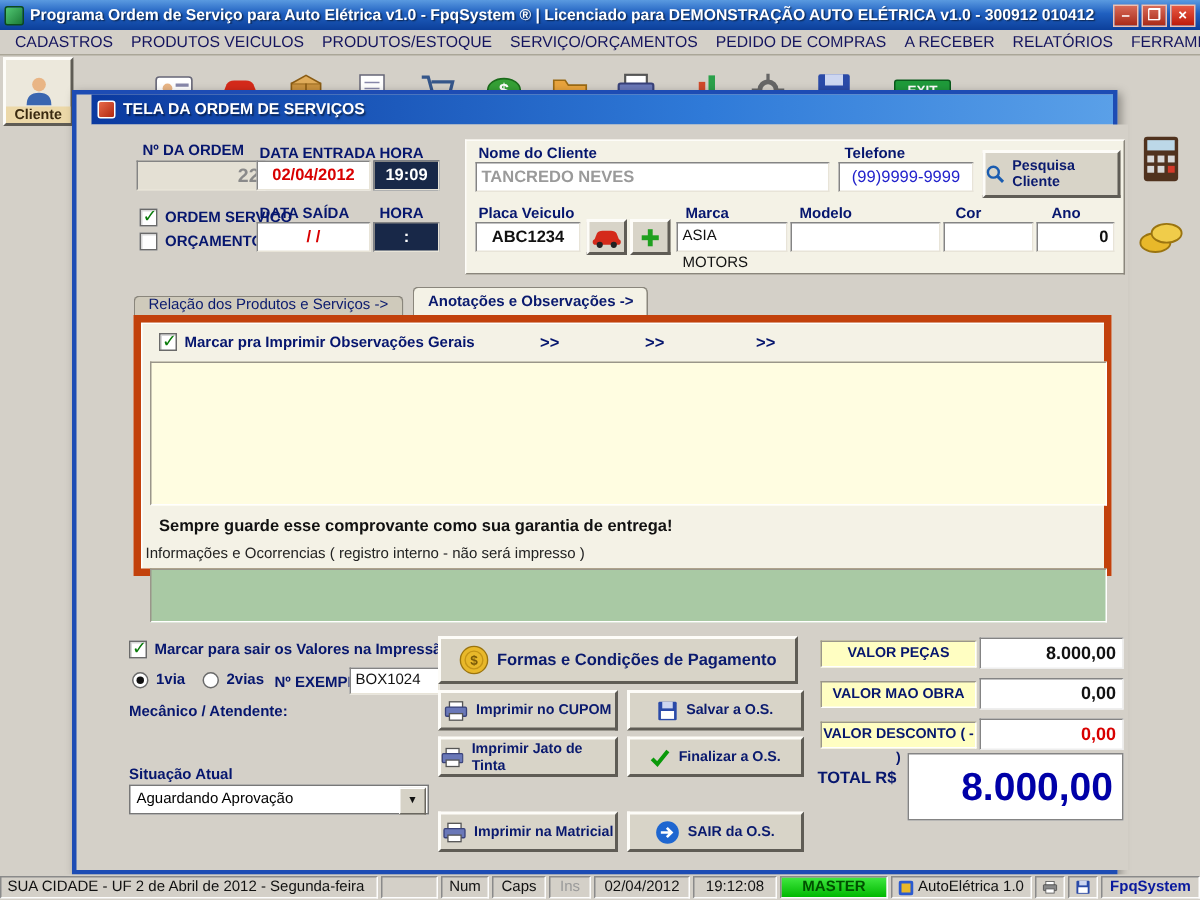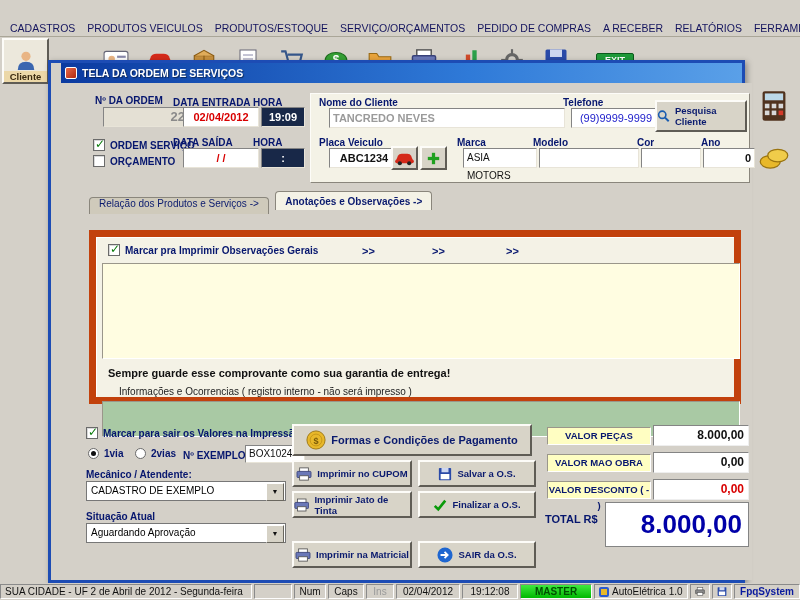--- a/index.html
+++ b/index.html
@@ -46,21 +46,21 @@
   .dlg-titlebar { height:20px; background:linear-gradient(90deg,#0b3aa0,#2f7ad8 60%,#5aa0e8);
     display:flex; align-items:center; padding:0 4px; }
   .dlg-icon { width:12px; height:12px; background:linear-gradient(135deg,#e86a4a,#b02810);
     border:1px solid #fff; border-radius:2px; margin-right:5px; flex:none; }
   .dlg-title { color:#fff; font-size:10.5px; font-weight:bold; text-shadow:1px 1px 1px rgba(0,0,0,.5); }
   .dlg-body { position:relative; width:691px; height:497px; background:#d4d0c8; }
 
   .lbl { position:absolute; font:bold 10px "Liberation Sans",sans-serif; color:#06166e; white-space:nowrap; }
   .field { position:absolute; height:20px; background:#fff; border:1px solid;
     border-color:#848484 #e8e4d8 #e8e4d8 #848484; font:bold 11px/18px "Liberation Sans",sans-serif;
-    padding:0 3px; color:#111;margin-left:12px; }
+    padding:0 3px; color:#111; }
   .field.gray   { background:#e4e0d4; color:#8a8a8a; text-align:right; font-size:13px; }
   .field.red    { color:#d80000; text-align:center; }
   .field.darkbg { background:#182848; color:#fff; text-align:center; }
   .field.blue   { color:#2222cc; text-align:center; font-weight:normal; }
   .field.center { text-align:center; }
   .field.right  { text-align:right; }
   .field.plain  { font-weight:normal; font-size:10px; }
 
   .grouppanel { position:absolute; left:249px; top:10px; width:440px; height:90px; background:#f4f2e6;
     border:1px solid; border-color:#fdfcf8 #8a867c #8a867c #fdfcf8; }
@@ -80,26 +80,26 @@
     position:relative; flex:none; }
   .radio.on::after { content:""; position:absolute; left:2px; top:2px; width:5px; height:5px;
     border-radius:50%; background:#101010; }
 
   .tabstrip { position:absolute; left:28px; top:108px; height:20px; }
   .tab { position:relative; display:inline-block; height:17px; line-height:17px; padding:0 9px; top:2px;
     font:10px "Liberation Sans",sans-serif; color:#0a1a6e; background:#cfcabb;
     border:1px solid #8a867c; border-bottom:none; border-radius:4px 4px 0 0; margin-right:2px; }
   .tab.active { background:#f4f2e6; font-weight:bold; top:0; height:19px; line-height:19px; z-index:2; }
   .tabpanel { position:absolute; left:28px; top:127px; width:652px; height:174px; background:#f4f2e6;
-    border:7px solid #c2410c; box-shadow:inset 1px 1px 0 #fff;margin-top:20px; }
+    border:5px solid #c2410c; box-shadow:inset 1px 1px 0 #fff; }
   .arrow-mark { position:absolute; top:8px; font:bold 11px "Liberation Sans",sans-serif; color:#06166e; }
   .yellowarea { position:absolute; left:6px; top:26px; width:638px; height:96px; background:#fffde1;
     border:1px solid; border-color:#9a968a #fff #fff #9a968a; font:11px "Liberation Sans",sans-serif; }
   .garantia { position:absolute; left:12px; top:130px; font:bold 11px "Liberation Sans",sans-serif; color:#111; }
-  .interno { position:absolute; left:23px; top:149px; font:10px "Liberation Sans",sans-serif; color:#222; }
+  .interno { position:absolute; left:3px; top:149px; font:10px "Liberation Sans",sans-serif; color:#222; }
   .greenarea { position:absolute; left:6px; top:164px; width:638px; height:36px; background:#a9c9a4;
     border:1px solid; border-color:#9a968a #fff #fff #9a968a; }
 
   .combo { position:absolute; height:20px; background:#fff; border:1px solid #777;
     font:10px/18px "Liberation Sans",sans-serif; color:#000; padding:0 18px 0 4px; white-space:nowrap; }
   .combo::after { content:"\25BC"; position:absolute; right:1px; top:1px; width:16px; height:16px;
     background:#d6d2c6; border:1px solid; border-color:#fff #6a675f #6a675f #fff;
     font-size:7px; line-height:15px; text-align:center; color:#111; }
 
   .vlabel { position:absolute; width:104px; height:18px; background:#fffec2; border:1px solid;
@@ -123,20 +123,29 @@
   .seg.grayed { color:#9a9a9a; }
   .seg.master { background:linear-gradient(#40e840,#00b800); color:#005000; font-weight:bold; justify-content:center; }
   .seg.brand { color:#0a1a9e; font-weight:bold; }
   .seg.spacer { flex:1; border-color:#8a8a8a #fdfdfd #fdfdfd #8a8a8a; }
 </style>
 </head>
 <body>
 
 <div class="screen">
 
+  <div class="titlebar">
+    <span class="app-icon"></span>
+    <span class="title-text">Programa Ordem de Serviço para Auto Elétrica v1.0 - FpqSystem ®  | Licenciado para  DEMONSTRAÇÃO AUTO ELÉTRICA v1.0 - 300912 010412</span>
+    <span class="winbtns">
+      <span class="winbtn">–</span>
+      <span class="winbtn">❒</span>
+      <span class="winbtn close">×</span>
+    </span>
+  </div>
 
   <div class="menubar">
     <span class="menu-item">CADASTROS</span>
     <span class="menu-item">PRODUTOS VEICULOS</span>
     <span class="menu-item">PRODUTOS/ESTOQUE</span>
     <span class="menu-item">SERVIÇO/ORÇAMENTOS</span>
     <span class="menu-item">PEDIDO DE COMPRAS</span>
     <span class="menu-item">A RECEBER</span>
     <span class="menu-item">RELATÓRIOS</span>
     <span class="menu-item">FERRAMENTAS</span>
@@ -365,21 +374,20 @@
         <span class="cblabel">1via</span>
       </div>
       <div class="cbrow" style="left:74px; top:365px;">
         <span class="radio"></span>
         <span class="cblabel">2vias</span>
       </div>
       <div class="lbl" style="left:122px; top:367px;">Nº EXEMPLO</div>
       <div class="field plain" style="left:172px; top:362px; width:60px; height:18px; line-height:16px;">BOX1024</div>
 
       <div class="lbl" style="left:25px; top:386px;">Mecânico / Atendente:</div>
-      <div class="combo" style="left:25px; top:398px; width:200px;">CADASTRO DE EXEMPLO</div>
 
       <div class="lbl" style="left:25px; top:428px;">Situação Atual</div>
       <div class="combo" style="left:25px; top:440px; width:200px;">Aguardando Aprovação</div>
 
       <div class="btn3d" style="left:231px; top:341px; width:240px; height:32px; font-size:11px;">
         <svg width="20" height="20" viewBox="0 0 22 22">
             <circle cx="11" cy="11" r="10" fill="#e8b82a" stroke="#9a7410"></circle>
             <circle cx="11" cy="11" r="6.5" fill="none" stroke="#c49416"></circle>
             <text x="11" y="15" text-anchor="middle" font-size="10" font-weight="bold" fill="#7a5a08">$</text>
           </svg>

